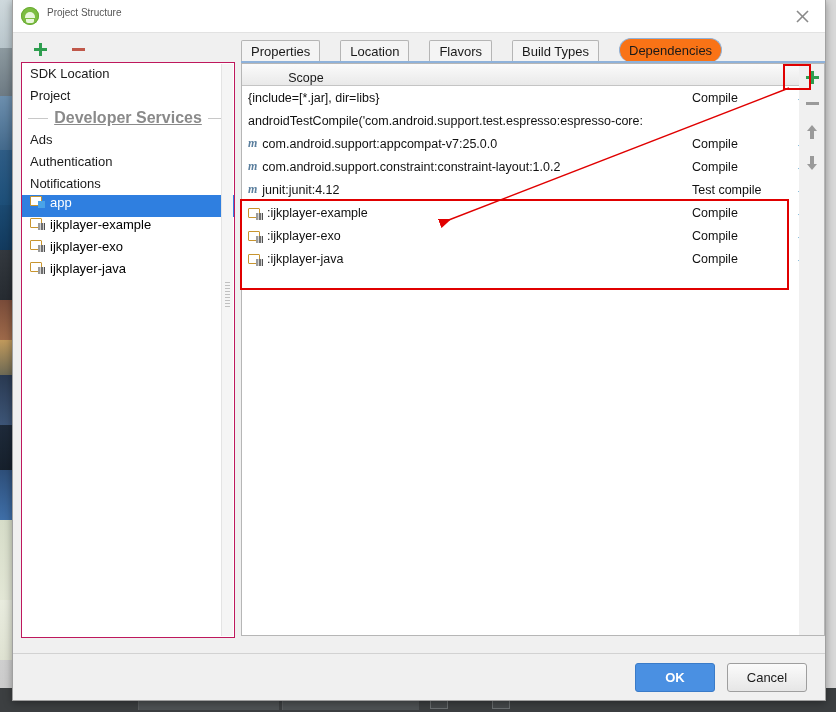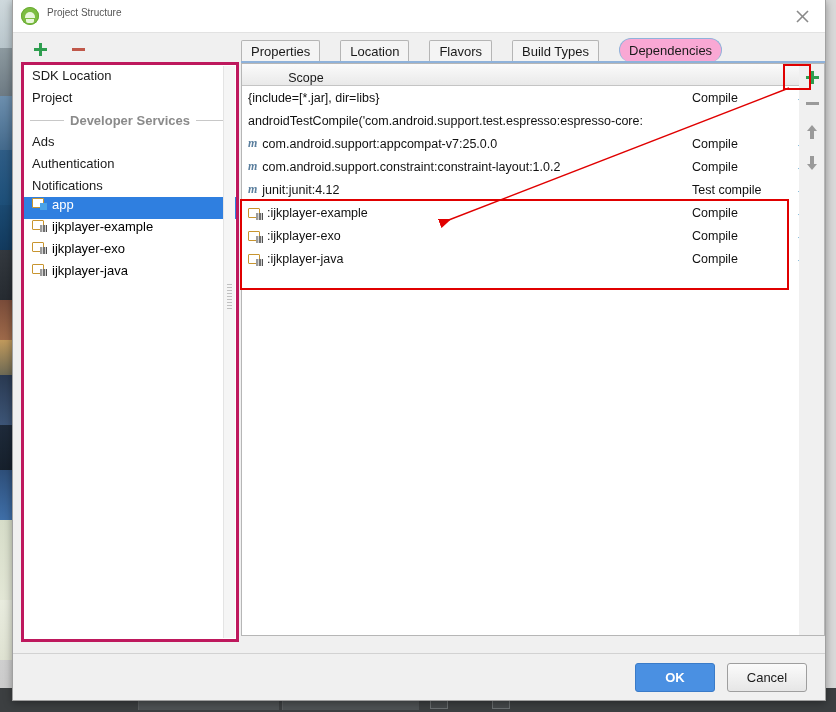--- a/index.html
+++ b/index.html
@@ -152,21 +152,21 @@
     width: 13px; height: 3px;
     background: #c0584a;
   }
 
   
   #left-panel {
     position: absolute;
     left: 8px; top: 62px;
     width: 212px; height: 574px;
     background: #ffffff;
-    border: 3px solid #be185d;
+    border: 1px solid #be185d;
     overflow: hidden;
   }
   .left-item {
     height: 22px;
     line-height: 22px;
     padding-left: 8px;
     font-size: 13px;
     color: #1a1a1a;
     white-space: nowrap;
     cursor: default;
@@ -177,24 +177,25 @@
     height: 22px;
     padding: 0 6px;
     gap: 6px;
   }
   .left-sep .line {
     flex: 1;
     height: 1px;
     background: #c8c8c8;
   }
   .left-sep .sep-label {
-    font-size: 13px;
+    font-size: 16px;
     font-weight: bold;
     color: #8a8a8a;
     white-space: nowrap;
+    text-decoration: underline;
   }
   .mod-row {
     display: flex;
     align-items: flex-start;
     gap: 6px;
     height: 22px;
     padding-left: 8px;
     font-size: 13px;
     cursor: default;
   }
@@ -253,21 +254,21 @@
     color: #1a1a1a;
     background: #f4f4f4;
     border: 1px solid #b5b5b5;
     border-bottom: none;
     border-radius: 2px 2px 0 0;
     margin-right: 20px;
     cursor: pointer;
     white-space: nowrap;
   }
   .tab.active {
-    background: #f9a8d4;
+    background: #f97316;
     border-color: #8fb2da;
     height: 23px;
     line-height: 23px;
     font-weight: normal;
     border-radius: 12px;
   }
   #tab-underline {
     position: absolute;
     left: 228px; top: 61px;
     width: 584px; height: 2px;

